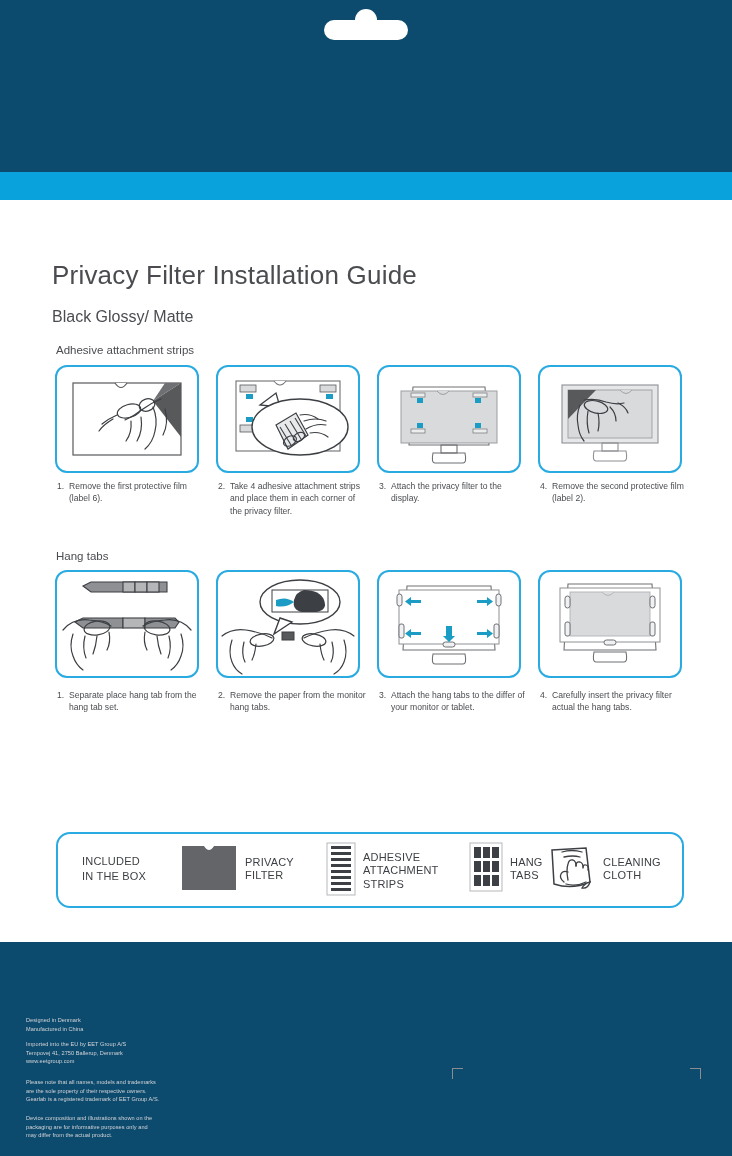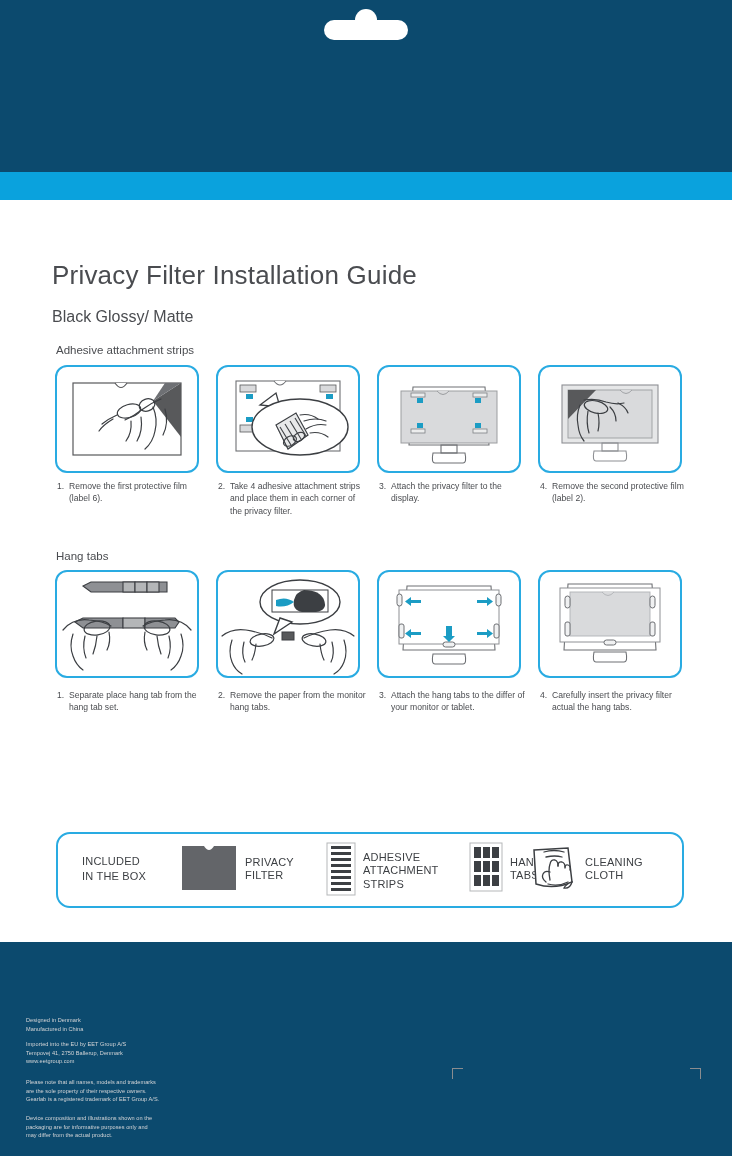--- a/index.html
+++ b/index.html
@@ -392,21 +392,21 @@
               <rect x="5" y="33" width="7" height="11"></rect>
               <rect x="14" y="33" width="7" height="11"></rect>
               <rect x="23" y="33" width="7" height="11"></rect>
             </g>
           </svg>
         </span>
         <span class="bi-text">HANG
 TABS</span>
       </div>
 
-      <div class="box-item" style="left:470px;">
+      <div class="box-item" style="left:488px;">
         <span>
           <svg width="50" height="50" viewBox="0 0 50 50">
             <path d="M6 8 L40 6 L44 40 Q26 48 8 42 Z" fill="#fff" stroke="#3c3f43" stroke-width="1.5"></path>
             <path d="M44 40 q-6 2 -8 6 q6 1 8 -6 z" fill="#fff" stroke="#3c3f43" stroke-width="1.3"></path>
             <g fill="none" stroke="#3c3f43" stroke-width="1.3" stroke-linecap="round">
               <path d="M16 10 q10 -3 20 0"></path>
               <path d="M18 15 q9 -2 16 0"></path>
               <path d="M22 38 q-2 -10 0 -16 q1 -5 5 -4 q3 1 3 6"></path>
               <path d="M30 24 q0 -5 4 -4 q3 1 3 5"></path>
               <path d="M37 26 q0 -4 3 -3 q3 1 2 5"></path>

